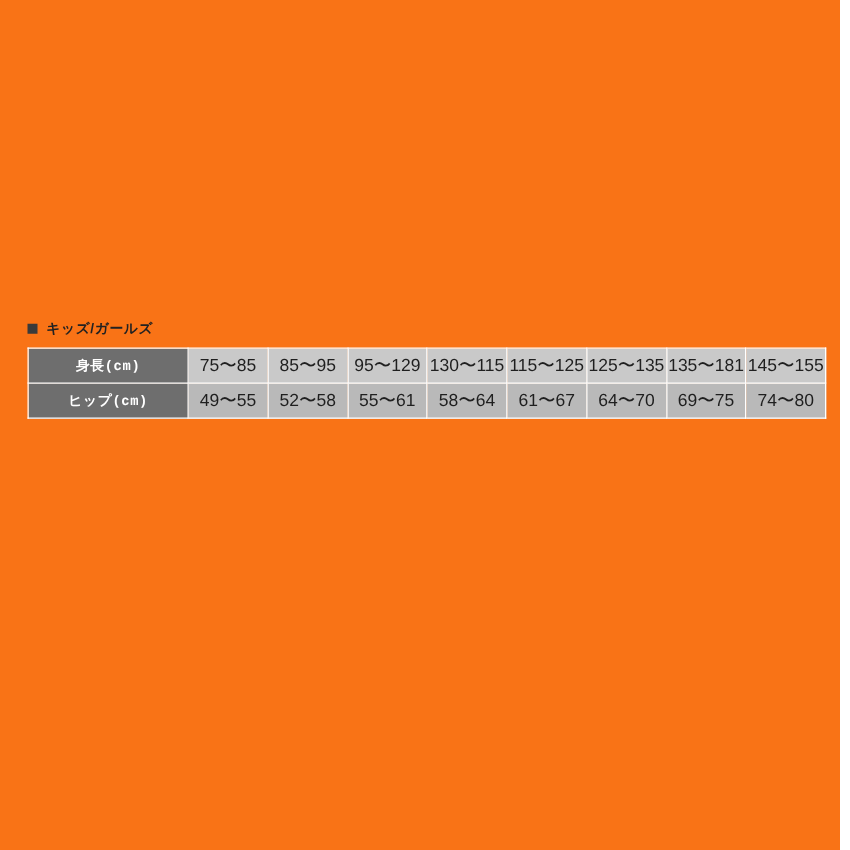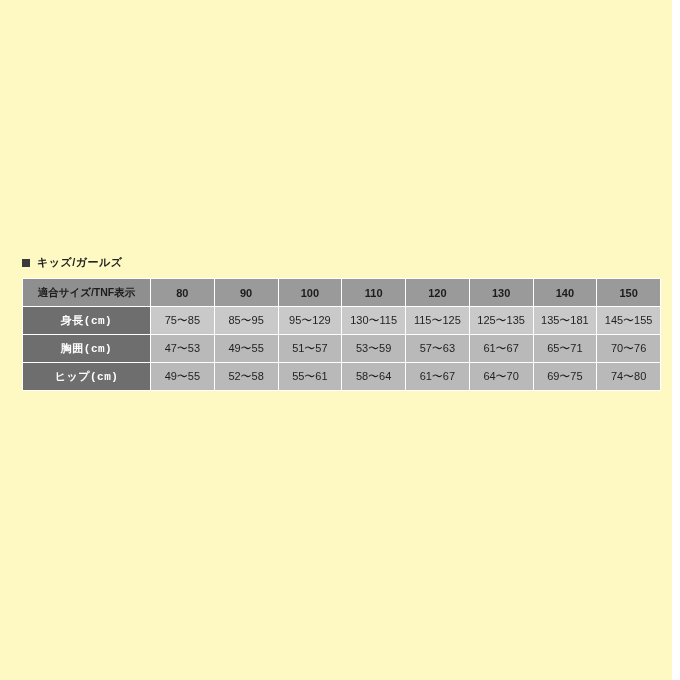--- a/index.html
+++ b/index.html
@@ -8,21 +8,21 @@
     width: 680px;
     height: 680px;
     background: #ffffff;
     font-family: "Liberation Sans", sans-serif;
   }
 
   .page {
     position: relative;
     width: 672px;
     height: 680px;
-    background: #fef9c3;
+    background: #f97316;
   }
 
   .section-heading {
     position: absolute;
     left: 22px;
     top: 255px;
     font-size: 11px;
     color: #222222;
     font-weight: bold;
     letter-spacing: 0.5px;
@@ -44,21 +44,21 @@
     top: 278px;
     width: 638px;
     border-collapse: collapse;
     table-layout: fixed;
   }
 
   .size-table td,
   .size-table th {
     border: 1px solid #ffffff;
     height: 27px;
-    font-size: 11px;
+    font-size: 14px;
     font-weight: normal;
     text-align: center;
     vertical-align: middle;
     color: #1f1f1f;
     padding: 0;
   }
 
   
   .size-table tr.header-row td {
     background: #9a9a9a;
@@ -110,55 +110,33 @@
       <col class="col-data">
         <col class="col-data">
         <col class="col-data">
         <col class="col-data">
       <col class="col-data">
         <col class="col-data">
         <col class="col-data">
         <col class="col-data">
     </colgroup>
     <tbody>
-      <tr class="header-row">
-        <td class="corner-cell">適合サイズ/TNF表示</td>
-        <td>80</td>
-        <td>90</td>
-        <td>100</td>
-        <td>110</td>
-        <td>120</td>
-        <td>130</td>
-        <td>140</td>
-        <td>150</td>
-      </tr>
 
       <tr class="row-a">
         <td class="row-label">身長(cm)</td>
         <td class="data-cell">75〜85</td>
         <td class="data-cell">85〜95</td>
         <td class="data-cell">95〜129</td>
         <td class="data-cell">130〜115</td>
         <td class="data-cell">115〜125</td>
         <td class="data-cell">125〜135</td>
         <td class="data-cell">135〜181</td>
         <td class="data-cell">145〜155</td>
       </tr>
 
-      <tr class="row-b">
-        <td class="row-label">胸囲(cm)</td>
-        <td class="data-cell">47〜53</td>
-        <td class="data-cell">49〜55</td>
-        <td class="data-cell">51〜57</td>
-        <td class="data-cell">53〜59</td>
-        <td class="data-cell">57〜63</td>
-        <td class="data-cell">61〜67</td>
-        <td class="data-cell">65〜71</td>
-        <td class="data-cell">70〜76</td>
-      </tr>
 
 
       <tr class="row-b">
         <td class="row-label">ヒップ(cm)</td>
         <td class="data-cell">49〜55</td>
         <td class="data-cell">52〜58</td>
         <td class="data-cell">55〜61</td>
         <td class="data-cell">58〜64</td>
         <td class="data-cell">61〜67</td>
         <td class="data-cell">64〜70</td>

